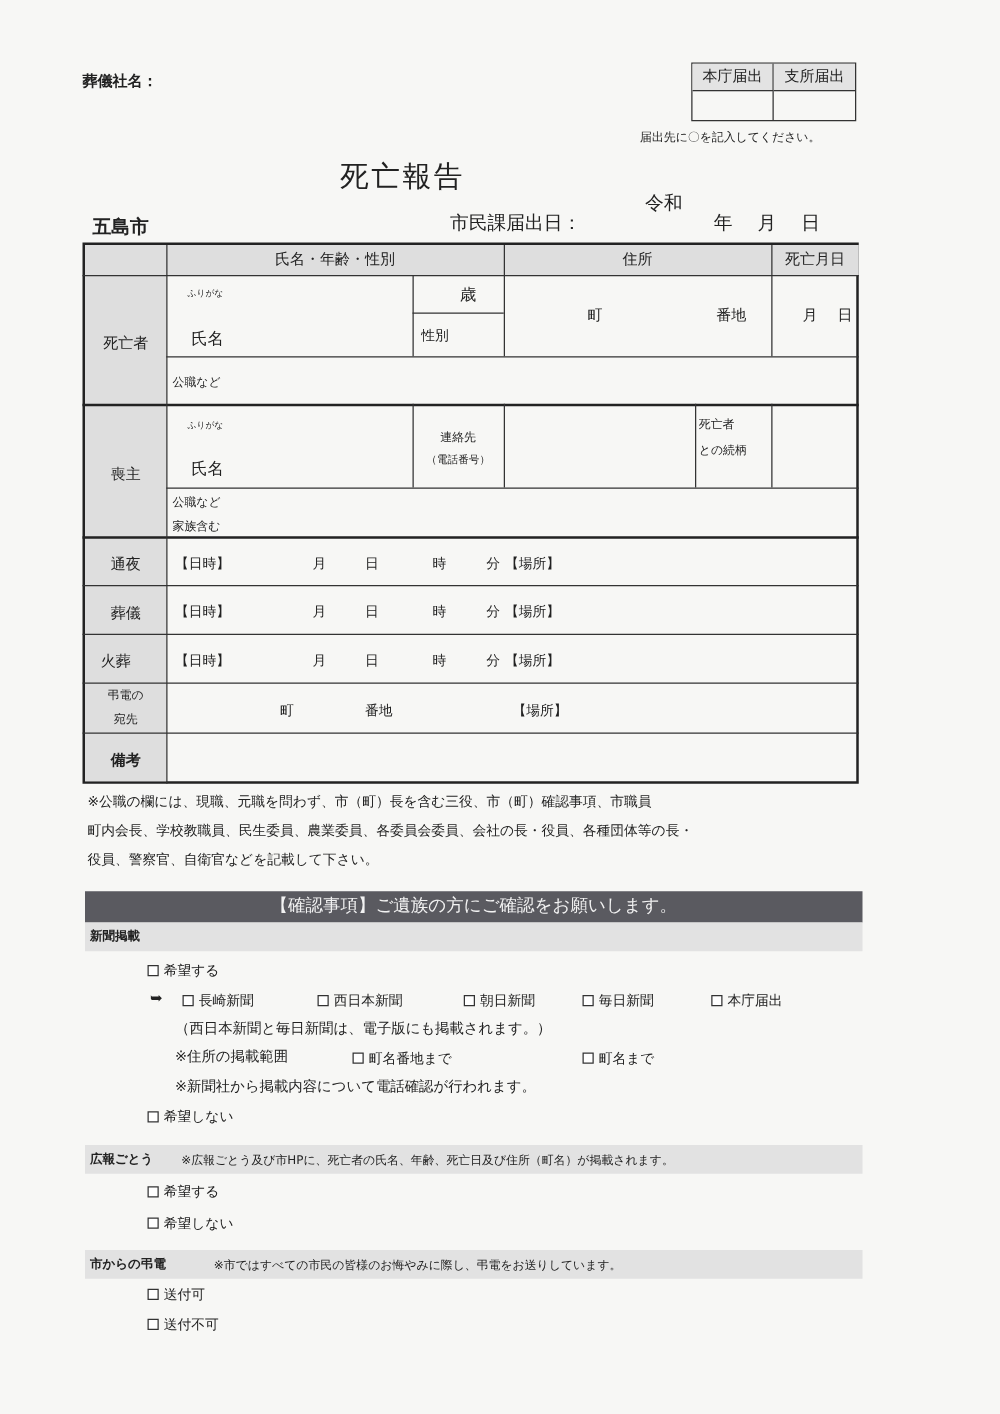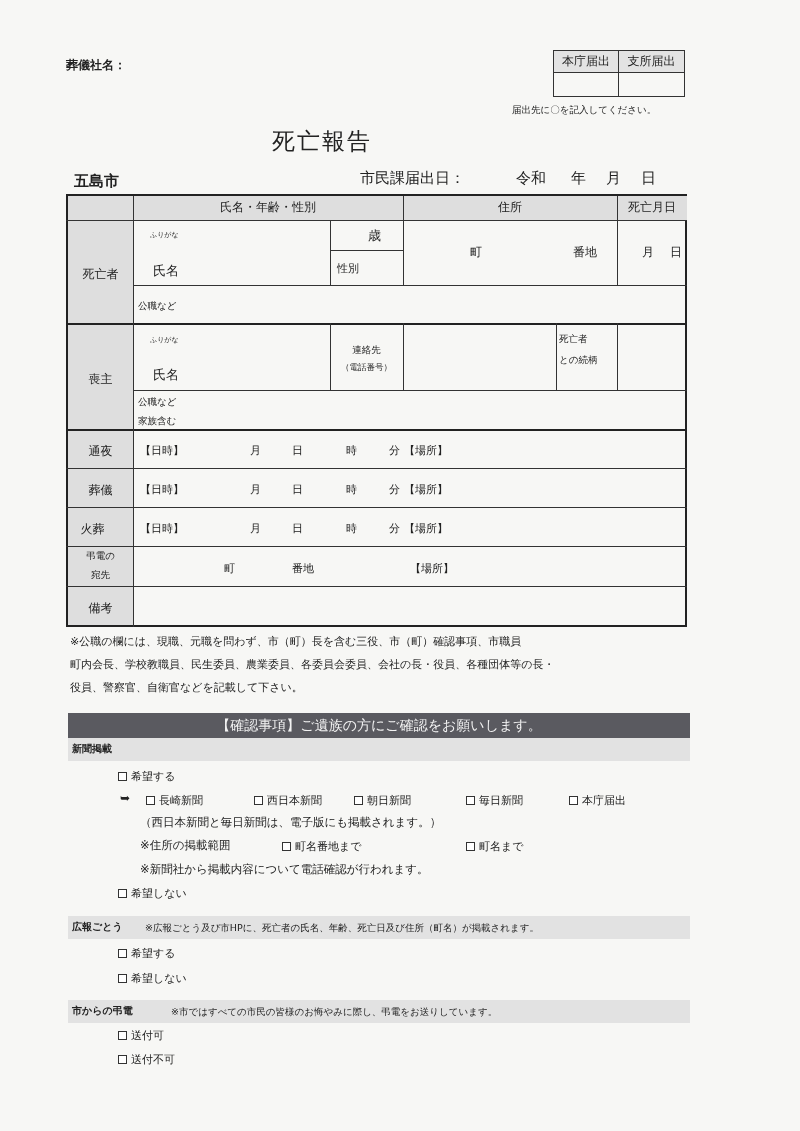--- a/index.html
+++ b/index.html
@@ -11,21 +11,21 @@
     
     .funeral-co { left: 66px; top: 57px; font-size: 12px; font-weight: bold; }
     .submit-box { left: 553px; top: 50px; width: 132px; height: 47px; border: 1.5px solid #333; display: grid; grid-template-columns: 1fr 1fr; grid-template-rows: 22px 1fr; }
     .submit-box > div { border-right: 1.5px solid #333; font-size: 12px; text-align: center; line-height: 21px; }
     .submit-box > div:nth-child(2n) { border-right: none; }
     .submit-box .hd { background: #e3e3e3; border-bottom: 1.5px solid #333; }
     .submit-note { left: 512px; top: 104px; font-size: 9.5px; }
     .doc-title { left: 0; width: 644px; top: 126px; text-align: center; font-size: 23px; letter-spacing: 2px; }
     .city { left: 74px; top: 172px; font-size: 15px; font-weight: bold; }
     .date-label { left: 360px; top: 169px; font-size: 15px; }
-    .date-reiwa { left: 516px; top: 169px; font-size: 15px; }
+    .date-reiwa { left: 516px; top: 153px; font-size: 15px; }
     .date-y { left: 571px; top: 169px; font-size: 15px; }
     .date-m { left: 606px; top: 169px; font-size: 15px; }
     .date-d { left: 641px; top: 169px; font-size: 15px; }
 
     
     .tbl { left: 66px; top: 194px; width: 621px; height: 433px; border: 2px solid #222; }
     .line-h { position: absolute; height: 0; border-top: 1.5px solid #333; }
     .line-h.thick { border-top: 2px solid #222; }
     .line-v { position: absolute; width: 0; border-left: 1.5px solid #333; }
     .cell-gray { position: absolute; background: #dedede; }
@@ -156,37 +156,37 @@
 <div class="abs" style="left:460px;top:510px;width:225px;height:35px;"></div>
 
 <div class="lbl xs" style="left:68px;top:550px;width:65px;">弔電の</div>
 <div class="lbl xs" style="left:68px;top:569px;width:65px;">宛先</div>
 <div class="t sm" style="left:224px;top:561px;">町</div>
 <div class="t sm" style="left:292px;top:561px;">番地</div>
 <div class="t sm" style="left:410px;top:561px;">【場所】</div>
 <div class="abs" style="left:135px;top:549px;width:270px;height:36px;"></div>
 <div class="abs" style="left:460px;top:549px;width:225px;height:36px;"></div>
 
-<div class="lbl" style="left:68px;top:600px;width:65px;">備考</div>
+<div class="lbl" style="left:68px;top:600px;width:65px;font-weight:bold;">備考</div>
 <div class="abs" style="left:135px;top:588px;width:550px;height:37px;"></div>
 
 <div class="t note" style="top:634px;">※公職の欄には、現職、元職を問わず、市（町）長を含む三役、市（町）確認事項、市職員</div>
 <div class="t note" style="top:657px;">町内会長、学校教職員、民生委員、農業委員、各委員会委員、会社の長・役員、各種団体等の長・</div>
 <div class="t note" style="top:680px;">役員、警察官、自衛官などを記載して下さい。</div>
 
 <div class="abs confirm-bar">【確認事項】ご遺族の方にご確認をお願いします。</div>
 
 <div class="sec-bar" style="top:738px;height:23px;">
   <span class="sec-title" style="top:4px;">新聞掲載</span>
 </div>
 <div class="opt" style="left:118px;top:769px;"><span class="cb"></span><span>希望する</span></div>
 <div class="arrow" style="left:120px;top:791px;">➥</div>
 <div class="opt" style="left:146px;top:793px;"><span class="cb"></span><span>長崎新聞</span></div>
 <div class="opt" style="left:254px;top:793px;"><span class="cb"></span><span>西日本新聞</span></div>
-<div class="opt" style="left:354px;top:793px;"><span class="cb"></span><span>朝日新聞</span></div>
+<div class="opt" style="left:371px;top:793px;"><span class="cb"></span><span>朝日新聞</span></div>
 <div class="opt" style="left:466px;top:793px;"><span class="cb"></span><span>毎日新聞</span></div>
 <div class="opt" style="left:569px;top:793px;"><span class="cb"></span><span>本庁届出</span></div>
 <div class="opt" style="left:140px;top:815px;font-size:11.5px;">（西日本新聞と毎日新聞は、電子版にも掲載されます。）</div>
 <div class="opt" style="left:140px;top:838px;font-size:11.5px;">※住所の掲載範囲</div>
 <div class="opt" style="left:282px;top:839px;"><span class="cb"></span><span>町名番地まで</span></div>
 <div class="opt" style="left:466px;top:839px;"><span class="cb"></span><span>町名まで</span></div>
 <div class="opt" style="left:140px;top:862px;font-size:11.5px;">※新聞社から掲載内容について電話確認が行われます。</div>
 <div class="opt" style="left:118px;top:886px;"><span class="cb"></span><span>希望しない</span></div>
 
 <div class="sec-bar" style="top:916px;height:23px;">

